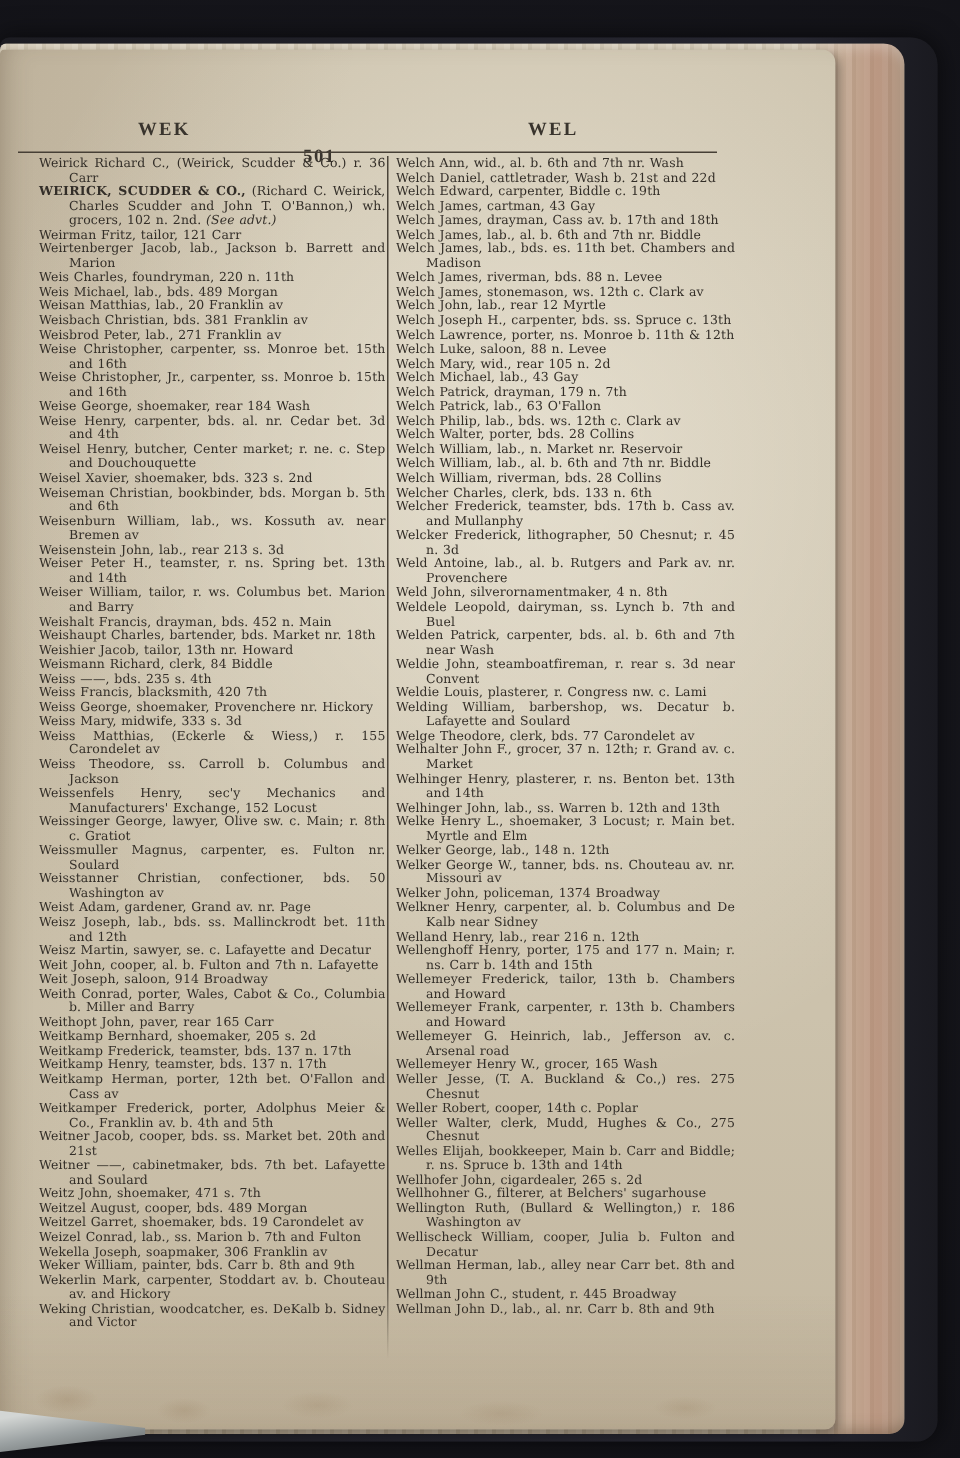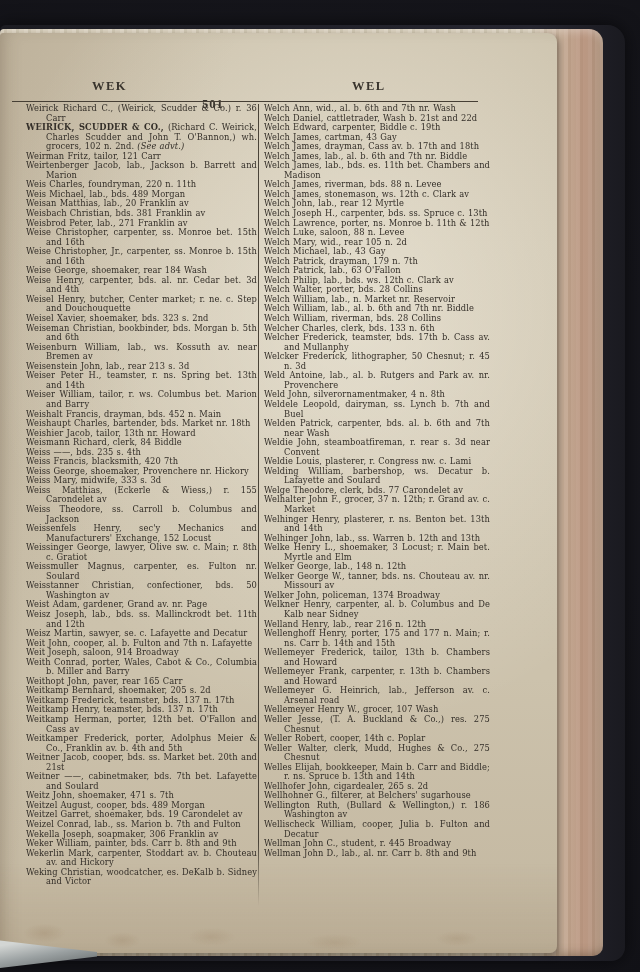--- a/index.html
+++ b/index.html
@@ -175,28 +175,29 @@
           <div class="entry">Welke Henry L., shoemaker, 3 Locust; r. Main bet. Myrtle and Elm</div>
           <div class="entry">Welker George, lab., 148 n. 12th</div>
           <div class="entry">Welker George W., tanner, bds. ns. Chouteau av. nr. Missouri av</div>
           <div class="entry">Welker John, policeman, 1374 Broadway</div>
           <div class="entry">Welkner Henry, carpenter, al. b. Columbus and De Kalb near Sidney</div>
           <div class="entry">Welland Henry, lab., rear 216 n. 12th</div>
           <div class="entry">Wellenghoff Henry, porter, 175 and 177 n. Main; r. ns. Carr b. 14th and 15th</div>
           <div class="entry">Wellemeyer Frederick, tailor, 13th b. Chambers and Howard</div>
           <div class="entry">Wellemeyer Frank, carpenter, r. 13th b. Chambers and Howard</div>
           <div class="entry">Wellemeyer G. Heinrich, lab., Jefferson av. c. Arsenal road</div>
-          <div class="entry">Wellemeyer Henry W., grocer, 107 Wash</div>
+          <div class="entry">Wellemeyer Henry W., grocer, 165 Wash</div>
           <div class="entry">Weller Jesse, (T. A. Buckland &amp; Co.,) res. 275 Chesnut</div>
           <div class="entry">Weller Robert, cooper, 14th c. Poplar</div>
           <div class="entry">Weller Walter, clerk, Mudd, Hughes &amp; Co., 275 Chesnut</div>
           <div class="entry">Welles Elijah, bookkeeper, Main b. Carr and Biddle; r. ns. Spruce b. 13th and 14th</div>
           <div class="entry">Wellhofer John, cigardealer, 265 s. 2d</div>
           <div class="entry">Wellhohner G., filterer, at Belchers' sugarhouse</div>
           <div class="entry">Wellington Ruth, (Bullard &amp; Wellington,) r. 186 Washington av</div>
           <div class="entry">Wellischeck William, cooper, Julia b. Fulton and Decatur</div>
+          <div class="entry">Wellman Herman, lab., alley near Carr bet. 8th and 9th</div>
           <div class="entry">Wellman John C., student, r. 445 Broadway</div>
           <div class="entry">Wellman John D., lab., al. nr. Carr b. 8th and 9th</div>
         </div>
     </div>
   </div>
   <div class="metal-clip"></div>
 </div>
 
 </body></html>

